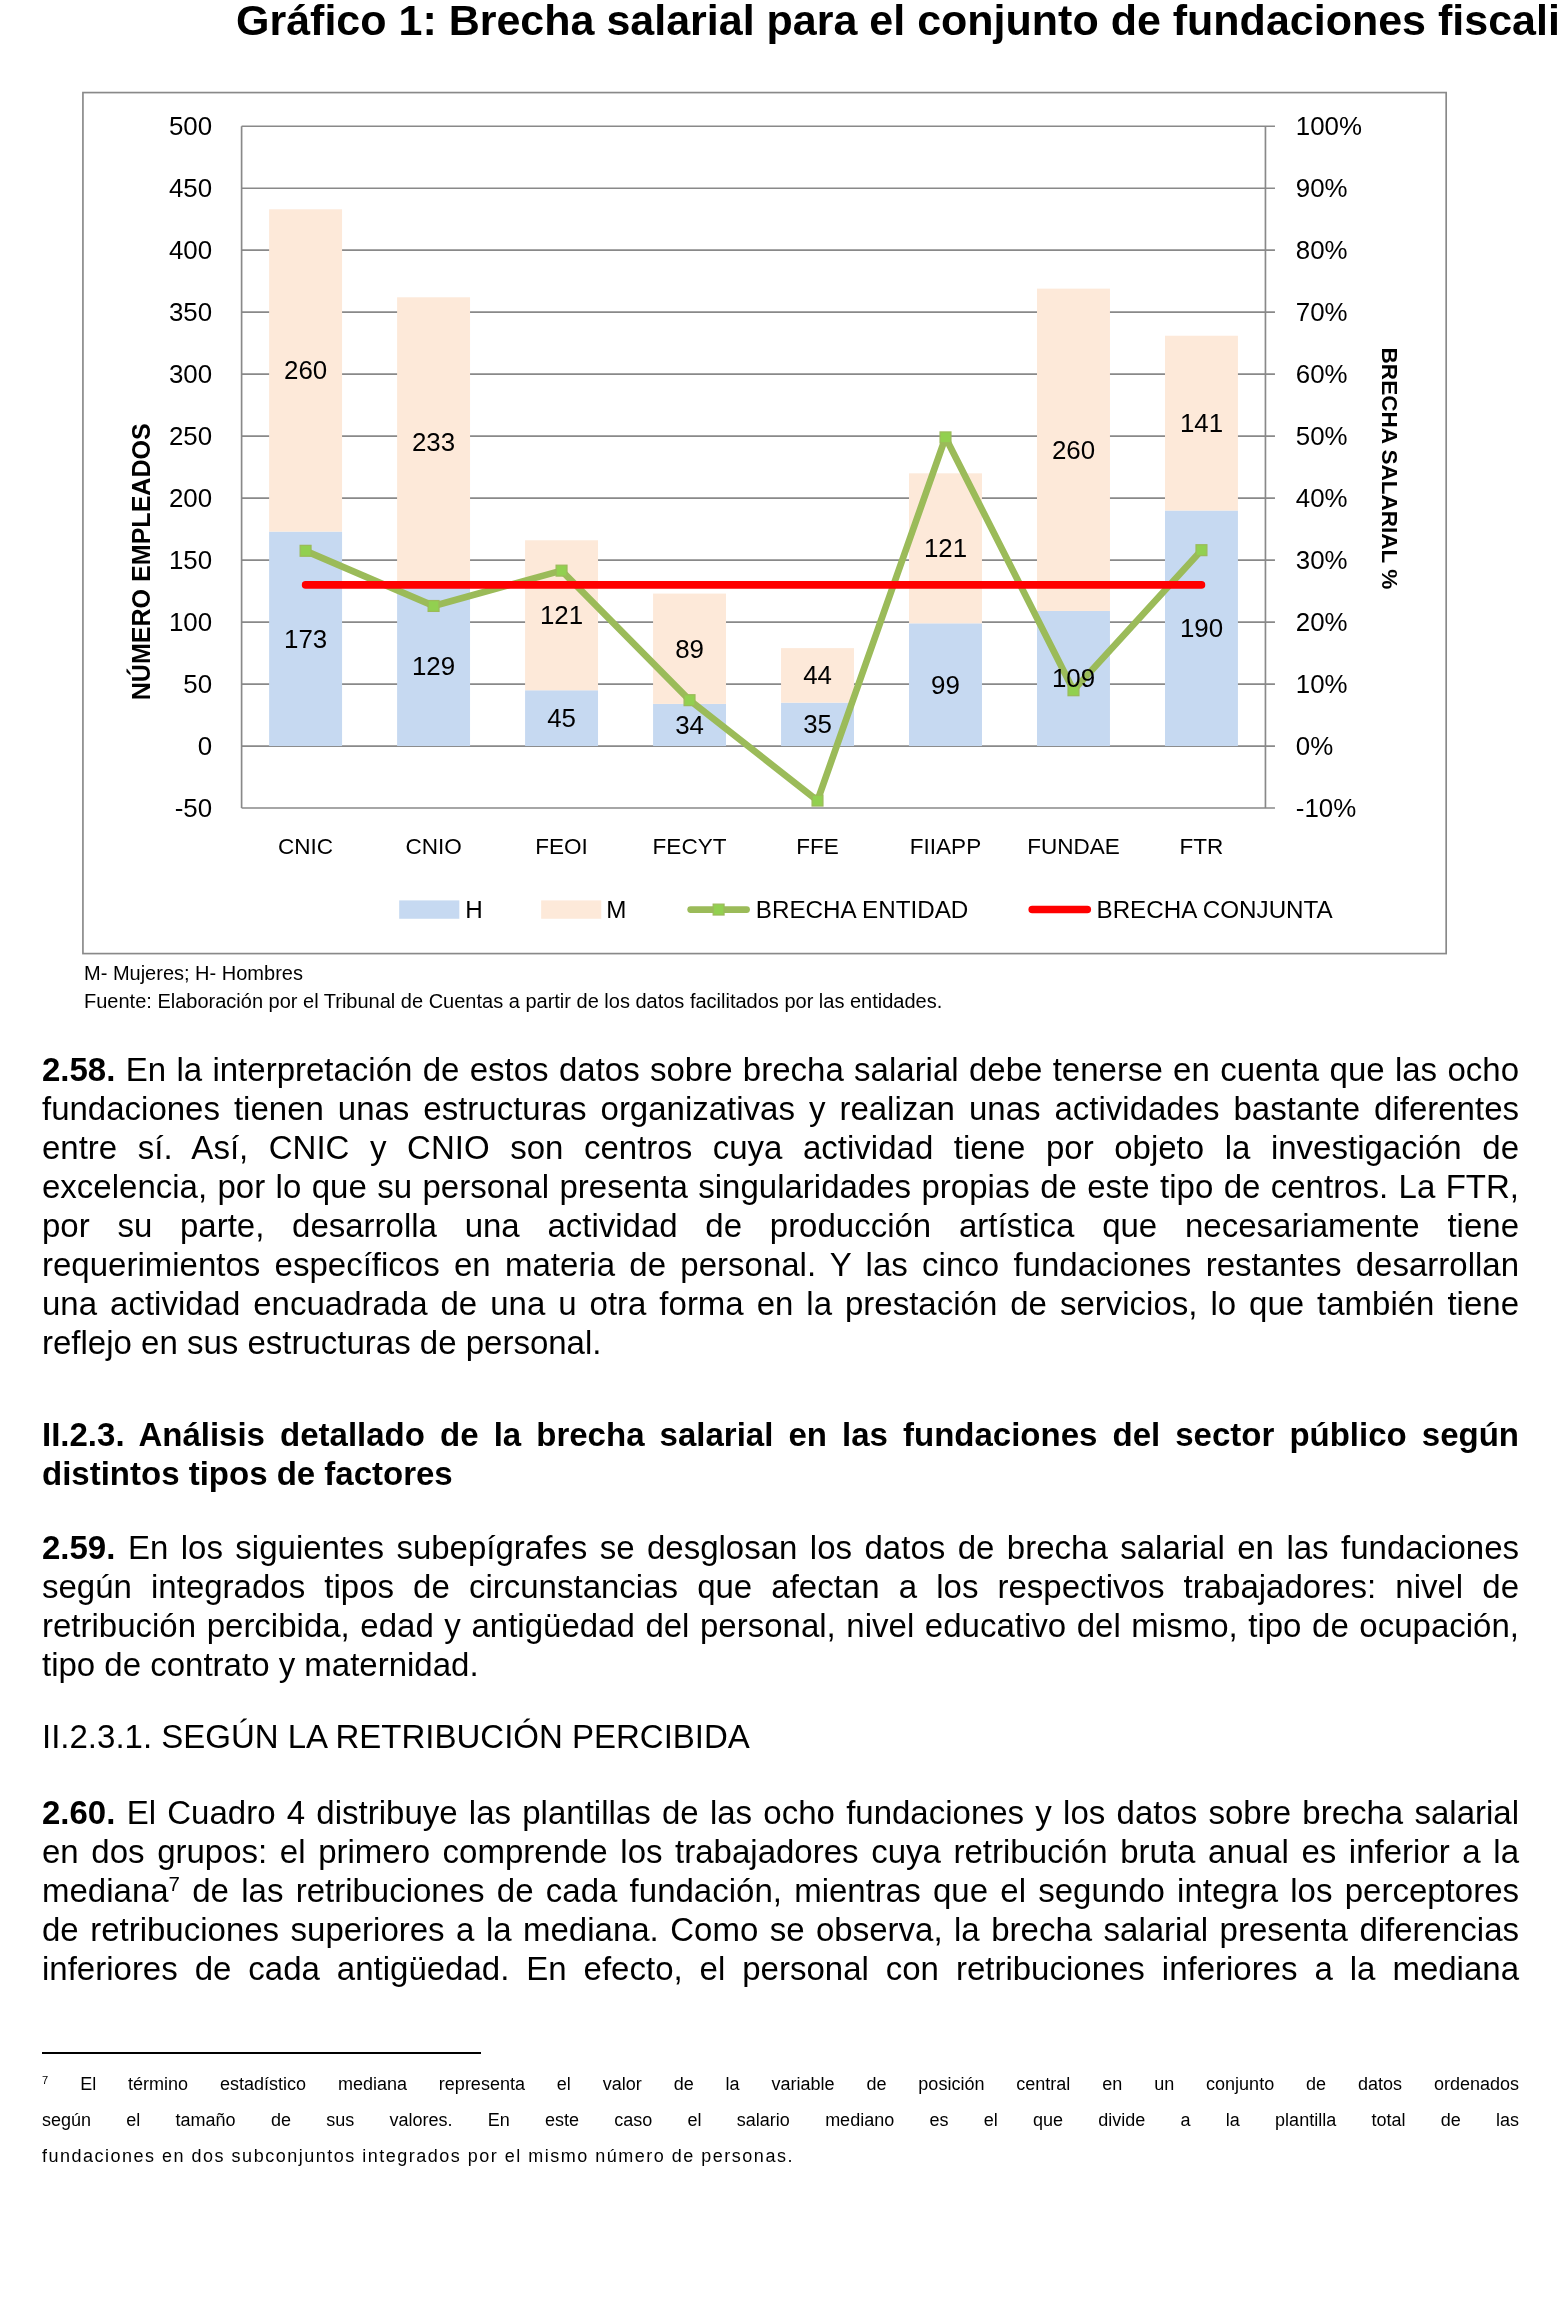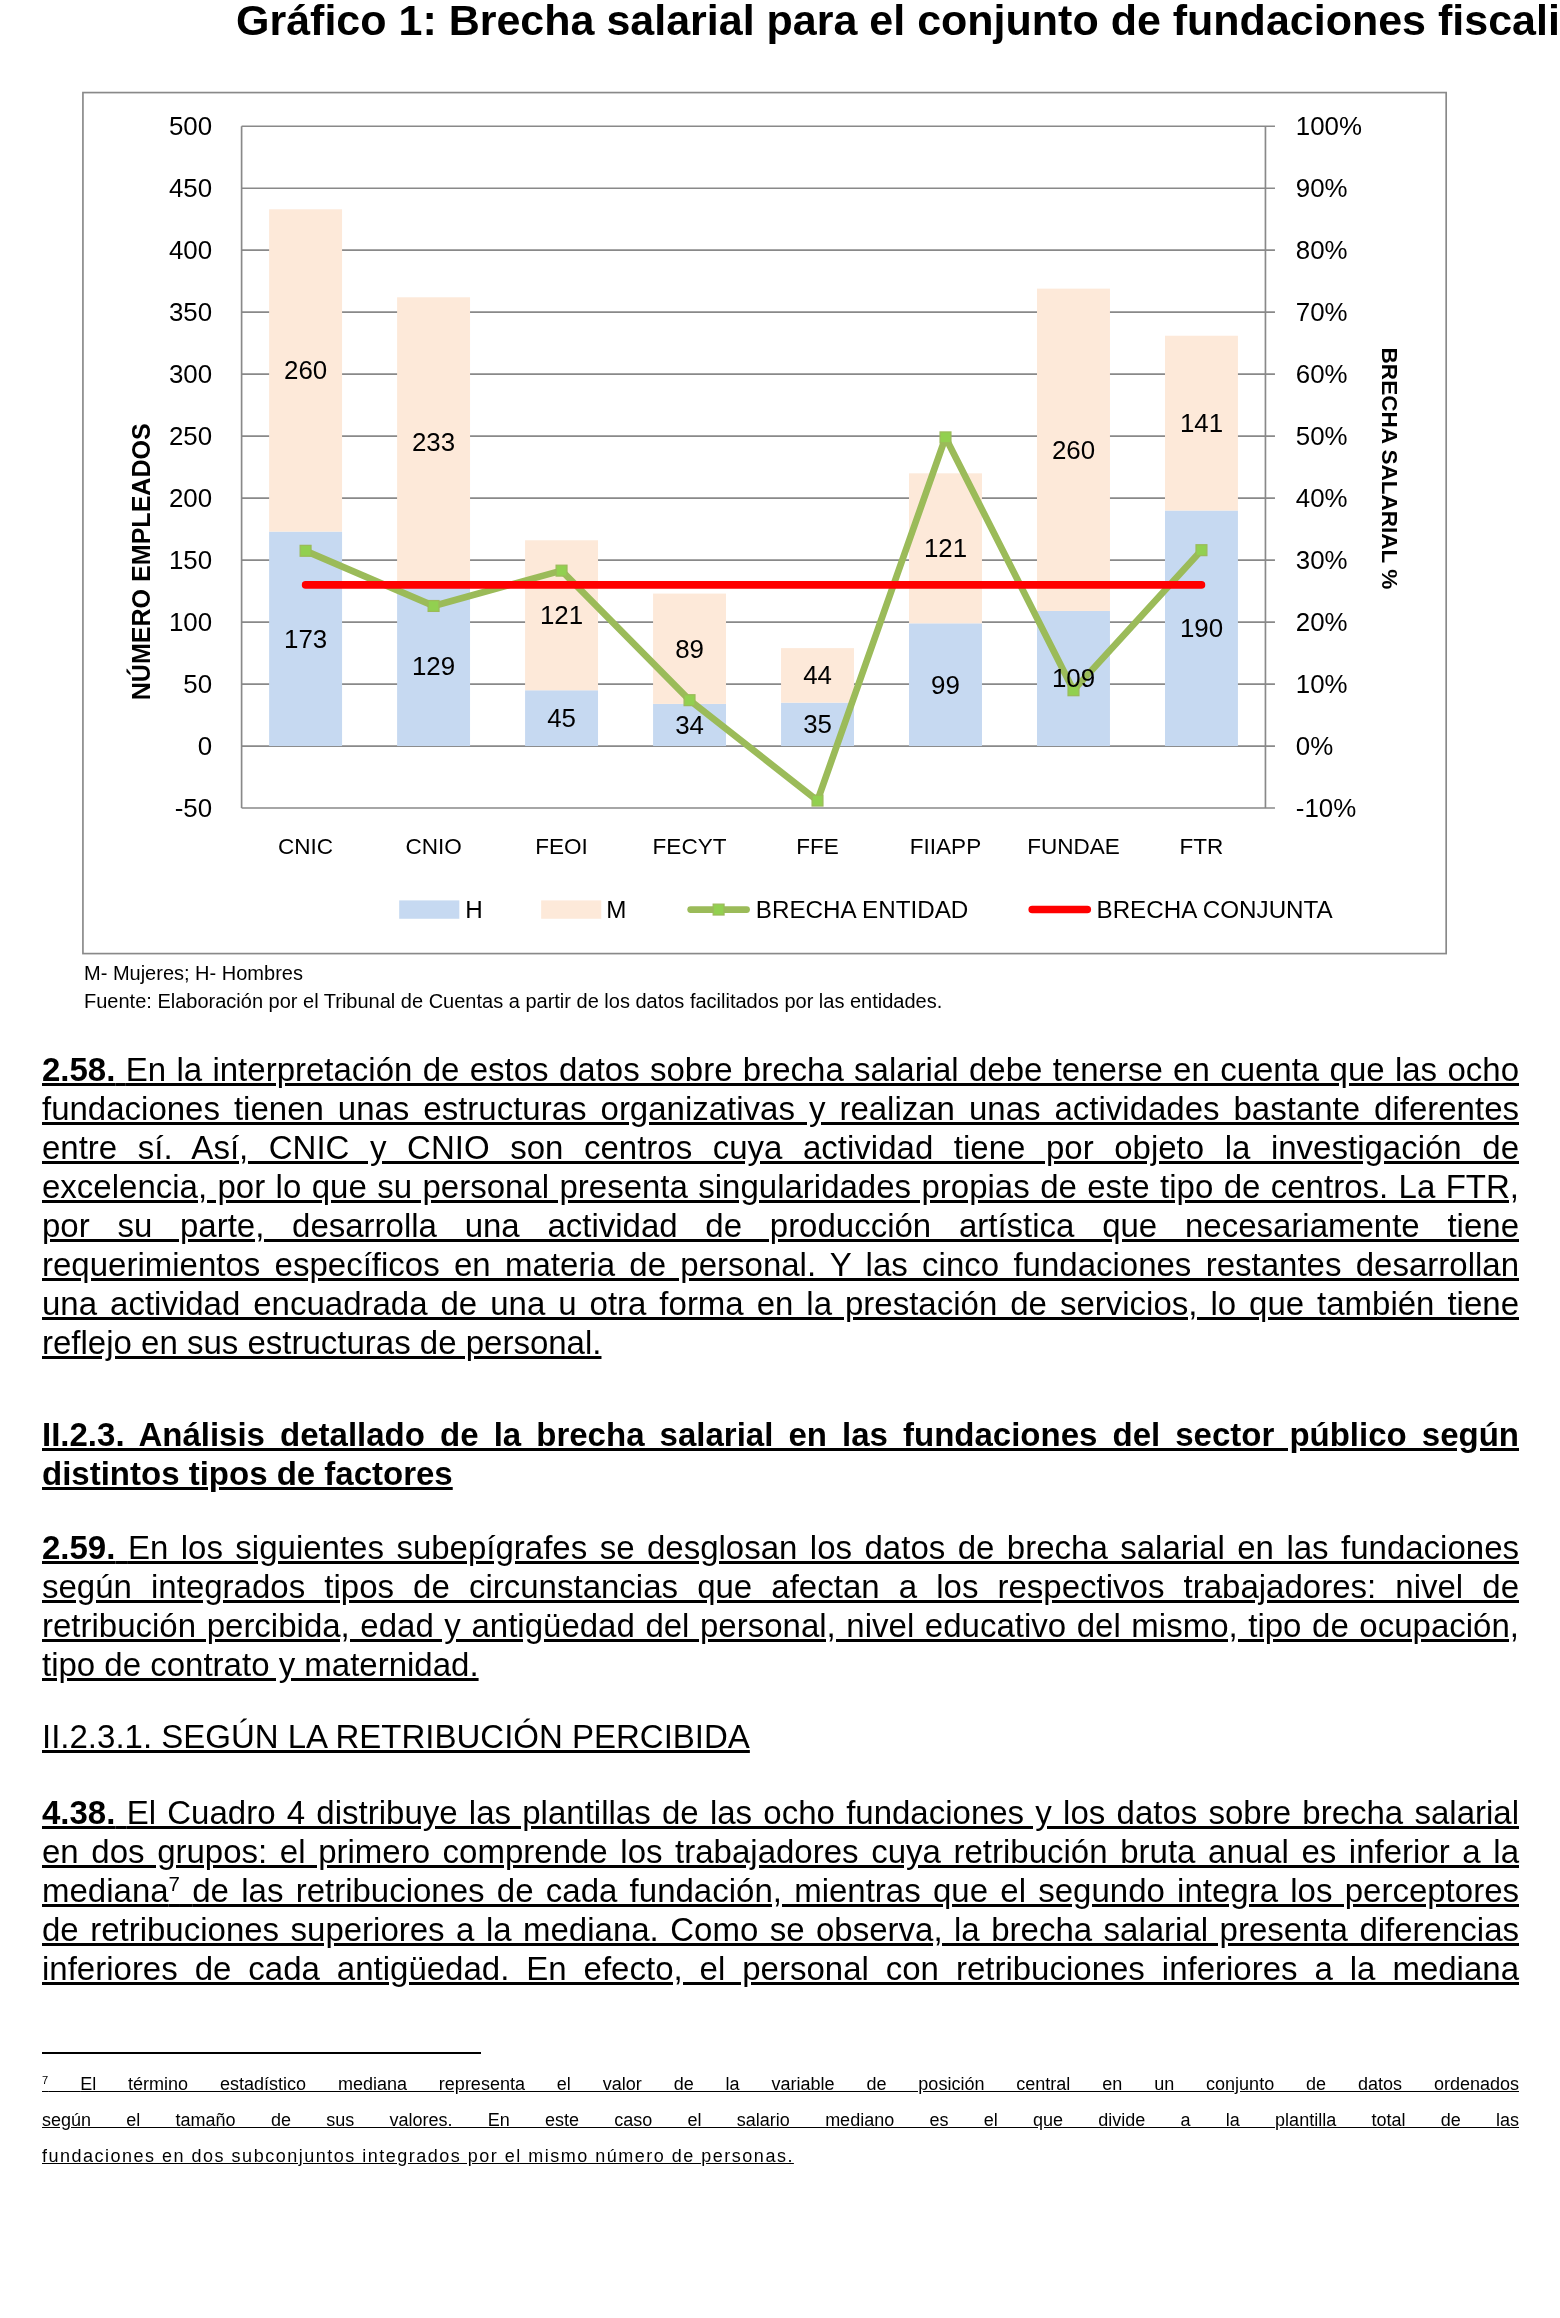--- a/index.html
+++ b/index.html
@@ -22,21 +22,21 @@
   .axis-title { font-weight: bold; text-anchor: middle; }
 
   .notes {
     position: absolute; left: 84px; top: 960px;
     font-size: 20px; line-height: 27.6px; white-space: nowrap;
   }
   .txt {
     position: absolute; left: 42px; width: 1477px;
     font-size: 33px; line-height: 39px;
   }
-  .ln { display: block; white-space: nowrap; height: 39px; text-decoration: underline; }
+  .ln { display: block; white-space: nowrap; height: 39px; }
   .j { text-align: justify; text-align-last: justify; }
   .bold { font-weight: bold; }
   .sup { font-size: 0.62em; position: relative; top: -0.55em; line-height: 0; }
 
   .fn-rule { position: absolute; left: 42px; top: 2052px; width: 439px; height: 1.7px; background: #000000; }
   .fn {
     position: absolute; left: 42px; top: 2066px; width: 1477px;
     font-size: 18px; line-height: 36px;
   }
   .fn .ln { height: 36px; }
@@ -194,21 +194,21 @@
   <div class="ln j">según integrados tipos de circunstancias que afectan a los respectivos trabajadores: nivel de</div>
   <div class="ln j">retribución percibida, edad y antigüedad del personal, nivel educativo del mismo, tipo de ocupación,</div>
   <div class="ln">tipo de contrato y maternidad.</div>
 </div>
 
 <div class="txt" style="top:1717px">
   <div class="ln">II.2.3.1. SEGÚN LA RETRIBUCIÓN PERCIBIDA</div>
 </div>
 
 <div class="txt" style="top:1793px">
-  <div class="ln j"><span class="bold">4.38.</span> <span>El Cuadro 4 distribuye las plantillas de las ocho fundaciones y los datos sobre brecha salarial</span></div>
+  <div class="ln j"><span class="bold">2.60.</span> <span>El Cuadro 4 distribuye las plantillas de las ocho fundaciones y los datos sobre brecha salarial</span></div>
   <div class="ln j">en dos grupos: el primero comprende los trabajadores cuya retribución bruta anual es inferior a la</div>
   <div class="ln j"><span>mediana</span><span class="sup">7</span> <span>de las retribuciones de cada fundación, mientras que el segundo integra los perceptores</span></div>
   <div class="ln j">de retribuciones superiores a la mediana. Como se observa, la brecha salarial presenta diferencias</div>
   <div class="ln j">inferiores de cada antigüedad. En efecto, el personal con retribuciones inferiores a la mediana</div>
 </div>
 
 <div class="fn-rule"></div>
 
 <div class="fn">
   <div class="ln j"><span class="sup">7</span> <span>El término estadístico mediana representa el valor de la variable de posición central en un conjunto de datos ordenados</span></div>

